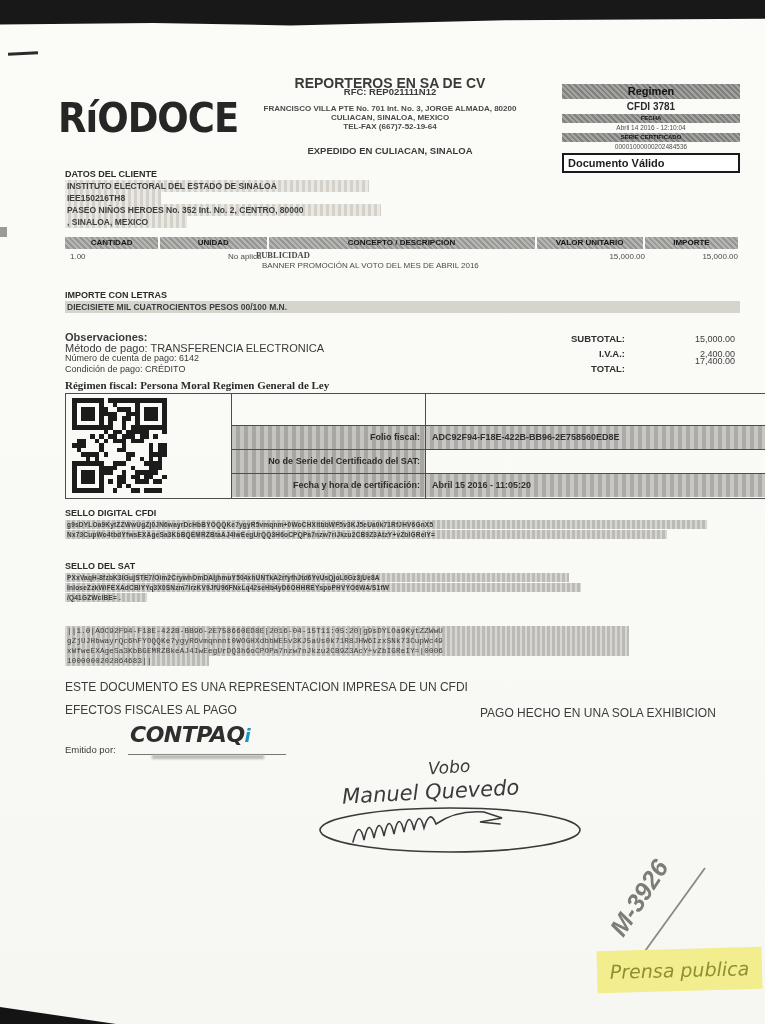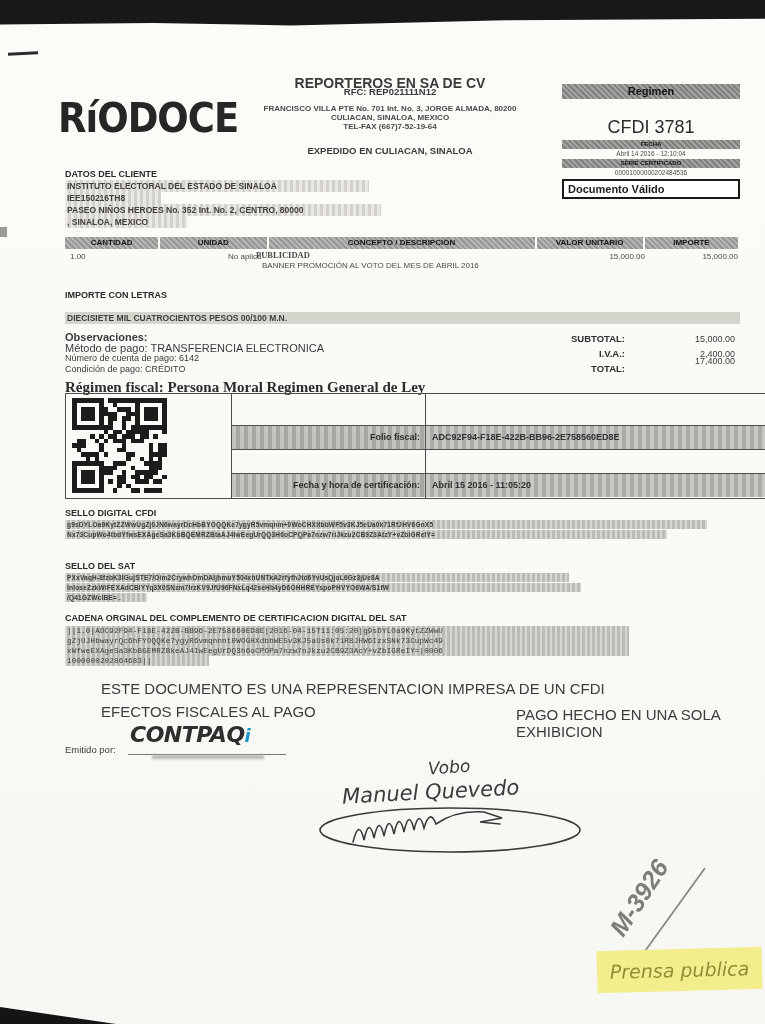--- a/index.html
+++ b/index.html
@@ -26,21 +26,21 @@
   .company{top:75px;font-size:14px;}
   .rfc{top:86px;font-size:9.5px;}
   .addr{font-size:8px;color:#4a4a4a;font-weight:bold;}
   .expedido{top:145px;font-size:9.5px;}
 
   
   .fbox{left:562px;top:84px;width:178px;}
   .graybar{background:#8f8f8c;color:#141414;font-weight:bold;text-align:center;
            background-image:repeating-linear-gradient(45deg,rgba(255,255,255,.18) 0 2px,rgba(0,0,0,.10) 2px 4px);}
   .ftitle{height:15px;font-size:11px;line-height:15px;}
-  .cfdi{font-size:18px;font-weight:normal;color:#2c2c2c;text-align:center;margin-top:18px;}
+  .cfdi{font-size:10px;font-weight:bold;color:#2c2c2c;text-align:center;margin-top:2px;}
   .minibar{height:9px;font-size:6px;line-height:9px;margin-top:2px;}
   .minitxt{font-size:6.5px;color:#4c4c4c;text-align:center;margin-top:1px;}
   .valido{margin-top:3px;border:2px solid #1a1a1a;background:#fff;font-size:11px;
           font-weight:bold;color:#1c1c1c;padding:2px 4px;}
 
   
   .seclabel{font-size:9px;font-weight:bold;color:#2b2b2b;}
   .mottle{background:#dedcd5;color:#3e3e3e;font-size:8.5px;font-weight:bold;padding:1px 2px;
           background-image:repeating-linear-gradient(90deg,rgba(255,255,255,.35) 0 3px,rgba(0,0,0,.05) 3px 6px);}
 
@@ -50,40 +50,40 @@
              line-height:12px;text-align:center;margin-right:2px;
              background-image:repeating-linear-gradient(45deg,rgba(255,255,255,.2) 0 2px,rgba(0,0,0,.08) 2px 4px);}
   .cell{font-size:8px;color:#4a4a4a;}
   .serif{font-family:"Liberation Serif",serif;font-size:8.5px;}
 
   
   .totlab{font-size:9.5px;font-weight:bold;color:#2e2e2e;width:90px;text-align:right;}
   .totval{font-size:9px;color:#3c3c3c;width:95px;text-align:right;}
 
   .regimen{left:65px;top:379px;font-family:"Liberation Serif",serif;font-weight:bold;
-           font-size:15px;color:#2b2b2b;}
+           font-size:11px;color:#2b2b2b;}
 
   
   .ftable{left:65px;top:393px;width:675px;height:104px;border:1px solid #4d4d4d;padding-left:36px;}
   .vline{position:absolute;top:0;bottom:0;width:1px;background:#4d4d4d;}
   .hrow{position:absolute;left:165px;right:0;height:1px;background:#4d4d4d;}
   .flab{position:absolute;left:166px;width:188px;height:23px;background:#b1b0ab;
         font-size:9px;font-weight:bold;color:#2c2c2c;text-align:right;line-height:23px;
         padding-right:5px;background-image:repeating-linear-gradient(90deg,rgba(255,255,255,.25) 0 4px,rgba(0,0,0,.06) 4px 8px);}
   .fval{position:absolute;left:360px;right:1px;height:23px;background:#b6b5b0;
         font-size:9px;font-weight:bold;color:#303030;line-height:23px;padding-left:6px;
         background-image:repeating-linear-gradient(90deg,rgba(255,255,255,.25) 0 4px,rgba(0,0,0,.06) 4px 8px);}
 
   
   .sello{background:#c7c6c1;color:#3b3b3b;font-size:6.5px;font-weight:bold;
          padding:1px 2px;letter-spacing:.2px;white-space:nowrap;overflow:hidden;
          background-image:repeating-linear-gradient(90deg,rgba(255,255,255,.3) 0 2px,rgba(0,0,0,.06) 2px 5px);}
   .mono{font-family:"Liberation Mono",monospace;font-size:7.5px;font-weight:normal;}
 
-  .note{font-size:15px;color:#3c3c3c;font-weight:bold;margin-left:36px;}
+  .note{font-size:12px;color:#3c3c3c;font-weight:bold;}
 
   
   .contpaq{font-size:22px;font-style:italic;font-weight:900;color:#2e2e2e;
            letter-spacing:-.5px;font-family:"DejaVu Sans",sans-serif;}
   .contpaq .ci{color:#1a93c8;font-size:18px;}
   .smudge{left:152px;top:755px;width:112px;height:4px;background:#b9b9b2;filter:blur(1px);}
   .sigline{left:128px;top:754px;width:158px;height:1px;background:#777;}
 
   
   .hand{font-style:italic;color:#3a3a3a;font-family:"DejaVu Sans",sans-serif;}
@@ -136,21 +136,21 @@
   </div>
 
   <div class="abs cell" style="left:70px;top:252px">1.00</div>
   <div class="abs cell" style="left:228px;top:252px">No aplica</div>
   <div class="abs cell serif b" style="left:256px;top:250px">PUBLICIDAD</div>
   <div class="abs cell" style="left:262px;top:261px">BANNER PROMOCIÓN AL VOTO DEL MES DE ABRIL 2016</div>
   <div class="abs cell r" style="left:565px;top:252px;width:80px">15,000.00</div>
   <div class="abs cell r" style="left:658px;top:252px;width:80px">15,000.00</div>
 
   <div class="abs seclabel" style="left:65px;top:290px">IMPORTE CON LETRAS</div>
-  <div class="abs mottle" style="left:65px;top:312px;width:671px;background:#d5d4cd">DIECISIETE MIL CUATROCIENTOS PESOS 00/100 M.N.</div>
+  <div class="abs mottle" style="left:65px;top:301px;width:671px;background:#d5d4cd">DIECISIETE MIL CUATROCIENTOS PESOS 00/100 M.N.</div>
 
   <div class="abs b" style="left:65px;top:331px;font-size:11px">Observaciones:</div>
   <div class="abs" style="left:65px;top:342px;font-size:11px">Método de pago: TRANSFERENCIA ELECTRONICA</div>
   <div class="abs" style="left:65px;top:353px;font-size:9px">Número de cuenta de pago: 6142</div>
   <div class="abs" style="left:65px;top:364px;font-size:9px">Condición de pago: CRÉDITO</div>
 
   <div class="abs totlab" style="left:535px;top:333px">SUBTOTAL:</div>
   <div class="abs totval" style="left:640px;top:334px">15,000.00</div>
   <div class="abs totlab" style="left:535px;top:348px">I.V.A.:</div>
   <div class="abs totval" style="left:640px;top:349px">2,400.00</div>
@@ -160,20 +160,21 @@
   <div class="abs regimen">Régimen fiscal: Persona Moral Regimen General de Ley</div>
 
   <div class="abs ftable">
     <div class="vline" style="left:165px"></div>
     <div class="vline" style="left:359px"></div>
     <div class="hrow" style="top:31px"></div>
     <div class="hrow" style="top:55px"></div>
     <div class="hrow" style="top:79px"></div>
     <div class="flab" style="top:32px">Folio fiscal:</div>
     <div class="fval" style="top:32px">ADC92F94-F18E-422B-BB96-2E758560ED8E</div>
+    <div class="flab" style="top:56px">No de Serie del Certificado del SAT:</div>
     <div class="flab" style="top:80px">Fecha y hora de certificación:</div>
     <div class="fval" style="top:80px">Abril 15 2016 - 11:05:20</div>
   </div>
   <div class="abs" style="left:72px;top:398px"><svg width="94.5" height="94.5" shape-rendering="crispEdges" xmlns="http://www.w3.org/2000/svg">
         <rect x="36" y="0" width="4.5" height="4.5" fill="#1c1c1c"></rect>
         <rect x="40.5" y="0" width="4.5" height="4.5" fill="#1c1c1c"></rect>
         <rect x="45" y="0" width="4.5" height="4.5" fill="#1c1c1c"></rect>
         <rect x="49.5" y="0" width="4.5" height="4.5" fill="#1c1c1c"></rect>
         <rect x="54" y="0" width="4.5" height="4.5" fill="#1c1c1c"></rect>
         <rect x="58.5" y="0" width="4.5" height="4.5" fill="#1c1c1c"></rect>
@@ -317,21 +318,20 @@
 
   <div class="abs seclabel" style="left:65px;top:508px">SELLO DIGITAL CFDI</div>
   <div class="abs sello" style="left:65px;top:520px;width:638px">g9sDYLOa9KytZZWwUgZj0JN6wayrDcHbBYOQQKe7ygyR5vmqnm+0WoCHXItbbWF5v3KJ5eUa0k71RfJHV6GnX5</div>
   <div class="abs sello" style="left:65px;top:530px;width:598px">Nx73CupWo4tbdYfwsEXAgeSa3KbBQEMRZBtaAJ4IwEegUrQQ3H6oCPQPa7nzw7riJkzu2CB9Z3AtzY+vZbIGReIY=</div>
 
   <div class="abs seclabel" style="left:65px;top:561px">SELLO DEL SAT</div>
   <div class="abs sello" style="left:65px;top:573px;width:500px">PXxVaqH-8fzbK3IGujSTE7/Oim2CrywhOmDAIjhmuY504xhUNTkA2rfyfhJtd6YvUsQjoL6Gz3jUe8A</div>
   <div class="abs sello" style="left:65px;top:583px;width:512px">InloseZzkWiFEXAdCBIYYq3X0SNzm7IrzKV9JfU96FNxLq42seHb4yD6OHHREYspoPHVYO6WA/S1fW</div>
   <div class="abs sello" style="left:65px;top:593px;width:78px">/Q41GZWclBE= .</div>
 
-  <div class="abs seclabel" style="left:65px;top:613px">CADENA ORGINAL DEL COMPLEMENTO DE CERTIFICACION DIGITAL DEL SAT</div>
   <div class="abs sello mono" style="left:65px;top:626px;width:560px">||1.0|ADC92F94-F18E-422B-BB96-2E758660ED8E|2016-04-15T11:05:20|g9sDYLOa9KytZZWwU</div>
   <div class="abs sello mono" style="left:65px;top:636px;width:560px">gZjUJHbwayrQc6hFYOQQKe7ygyR6vmqnnnt0WOGHXdbbWE5v3KJ5aUs0k71R8JHW6IzxSNk73CupWc49</div>
   <div class="abs sello mono" style="left:65px;top:646px;width:560px">xWfweEXAgeSa3KbBGEMRZBkeAJ4IwEegUrDQ3h6oCPOPa7nzw7nJkzu2CB9Z3AcY+vZbIGReIY=|0006</div>
   <div class="abs sello mono" style="left:65px;top:656px;width:140px">1000000202864683||</div>
 
   <div class="abs note" style="left:65px;top:680px;font-weight:normal">ESTE DOCUMENTO ES UNA REPRESENTACION IMPRESA DE UN CFDI</div>
   <div class="abs note" style="left:65px;top:703px;font-weight:normal">EFECTOS FISCALES AL PAGO</div>
   <div class="abs note" style="left:480px;top:706px;font-weight:normal">PAGO HECHO EN UNA SOLA EXHIBICION</div>
 
   <div class="abs" style="left:65px;top:744px;font-size:9.5px">Emitido por:</div>

